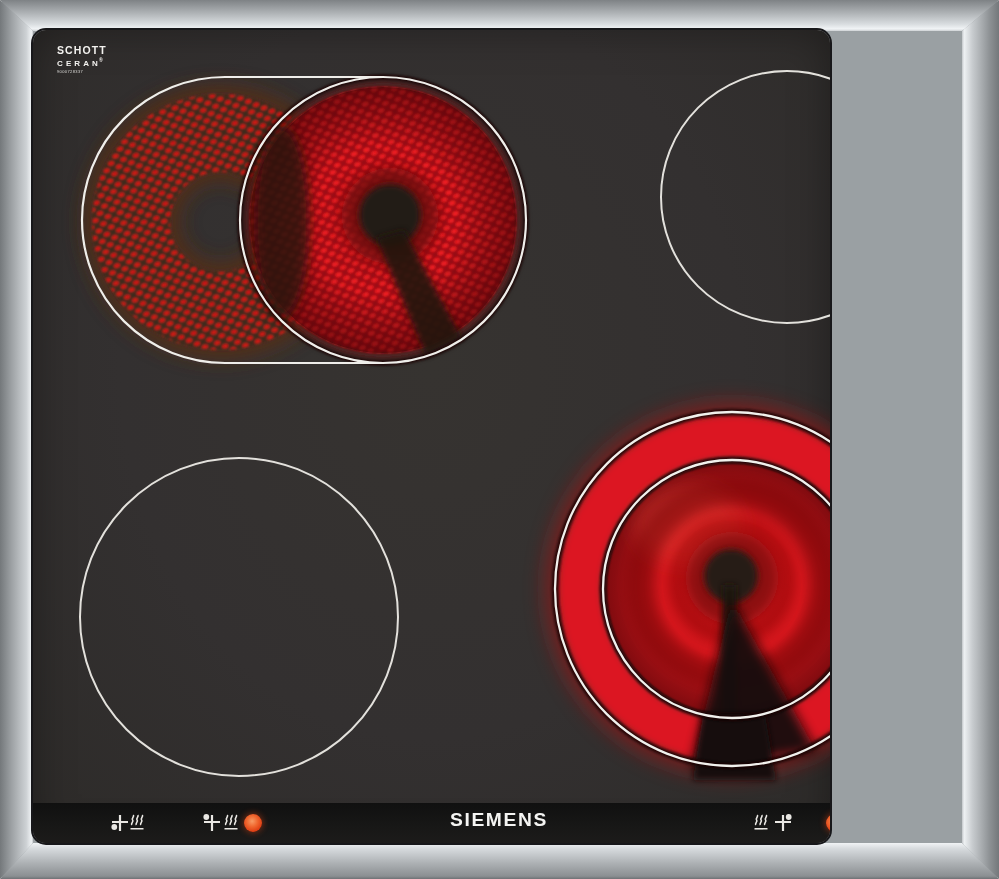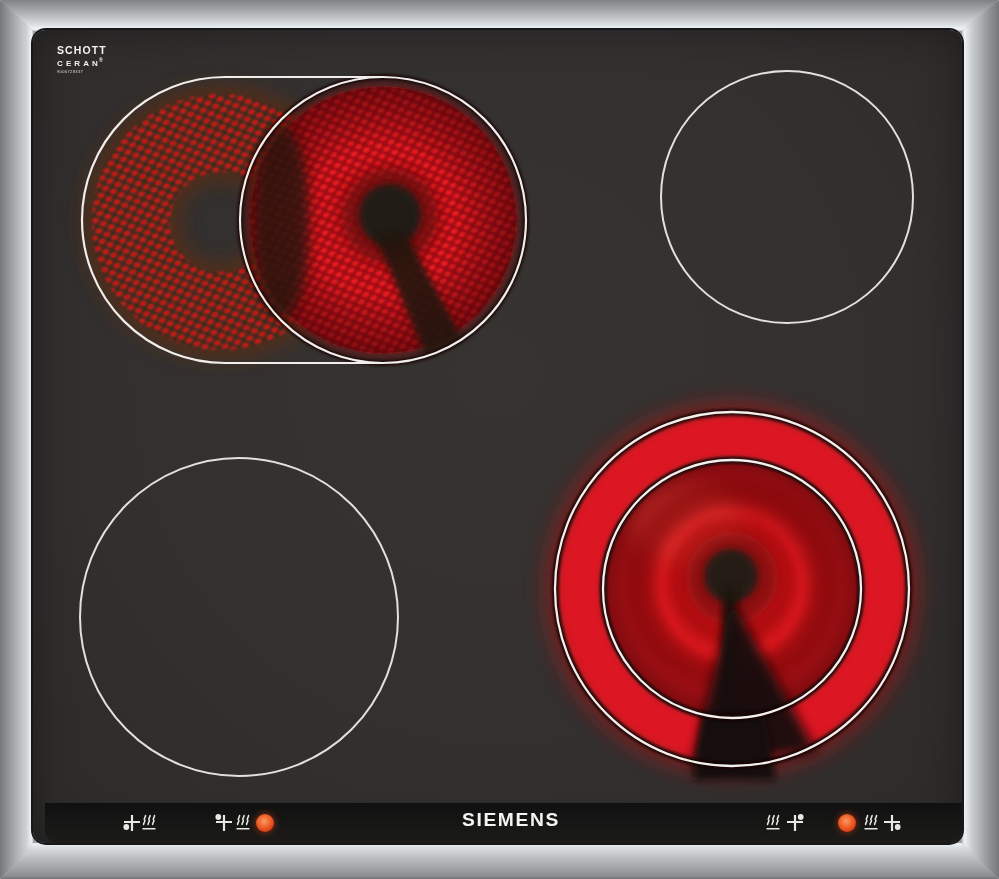--- a/index.html
+++ b/index.html
@@ -21,34 +21,34 @@
     background:linear-gradient(180deg,#f0f3f5 0%,#d6dadd 16%,#aeb2b5 55%,#8b8f92 92%,#6e7275 100%);
     clip-path:polygon(33px 0,962px 0,100% 100%,0 100%);}
   .frame-left{left:0;top:0;width:33px;height:879px;
     background:linear-gradient(90deg,#74787b 0%,#9da1a4 35%,#ced2d5 80%,#eff2f4 95%,#c6cacd 100%);
     clip-path:polygon(0 0,100% 31px,100% 843px,0 100%);}
   .frame-right{left:962px;top:0;width:37px;height:879px;
     background:linear-gradient(270deg,#74787b 0%,#8d9194 25%,#c8ccCF 72%,#eef1f3 94%,#c2c6c9 100%);
     clip-path:polygon(0 31px,100% 0,100% 100%,0 843px);}
 
   
-  .glass{position:absolute;left:33px;top:30px;width:929px;height:813px;border-radius:13px;overflow:hidden;
+  .glass{position:absolute;left:33px;top:30px;width:797px;height:813px;border-radius:13px;overflow:hidden;
     background:radial-gradient(ellipse at 50% 42%, #363330 0%, #333030 55%, #2d2b29 100%);
     box-shadow:0 0 0 2px #17171a, inset 0 0 40px rgba(0,0,0,.35);}
   .zones-svg{position:absolute;left:-33px;top:-30px;width:999px;height:879px;}
 
   
   .ceran-logo{position:absolute;left:24px;top:15px;color:#f3f2ef;line-height:1;}
   .ceran-l1{font-size:10.5px;font-weight:700;letter-spacing:1.1px;}
   .ceran-l2{font-size:8px;font-weight:700;letter-spacing:3.1px;margin-top:2px;white-space:nowrap;}
   .ceran-l2 .reg{font-size:5px;vertical-align:super;letter-spacing:0;margin-left:-2px;}
   .ceran-code{font-size:4px;letter-spacing:.4px;margin-top:3px;opacity:.85;}
 
   
-  .band{position:absolute;left:12px;bottom:0;width:100%;height:40px;
+  .band{position:absolute;left:0;bottom:0;width:100%;height:40px;
     background:linear-gradient(180deg,#101010 0%,#171716 55%,#1c1b1a 100%);
     border-radius:0 0 13px 13px;text-decoration:underline;}
   .band .icon{position:absolute;top:9px;}
   .led{position:absolute;top:11px;width:18px;height:18px;border-radius:50%;
     background:radial-gradient(circle at 45% 40%, #f89a64 0%, #f0662e 38%, #dd3c12 72%, #a82508 100%);
     box-shadow:0 0 6px 1px rgba(235,70,20,.45);}
   .siemens{position:absolute;left:396px;top:7px;width:140px;text-align:center;
     color:#f4f4f2;font-size:17.5px;font-weight:700;letter-spacing:1.5px;transform:scaleX(1.1);}
 </style>
 </head>

